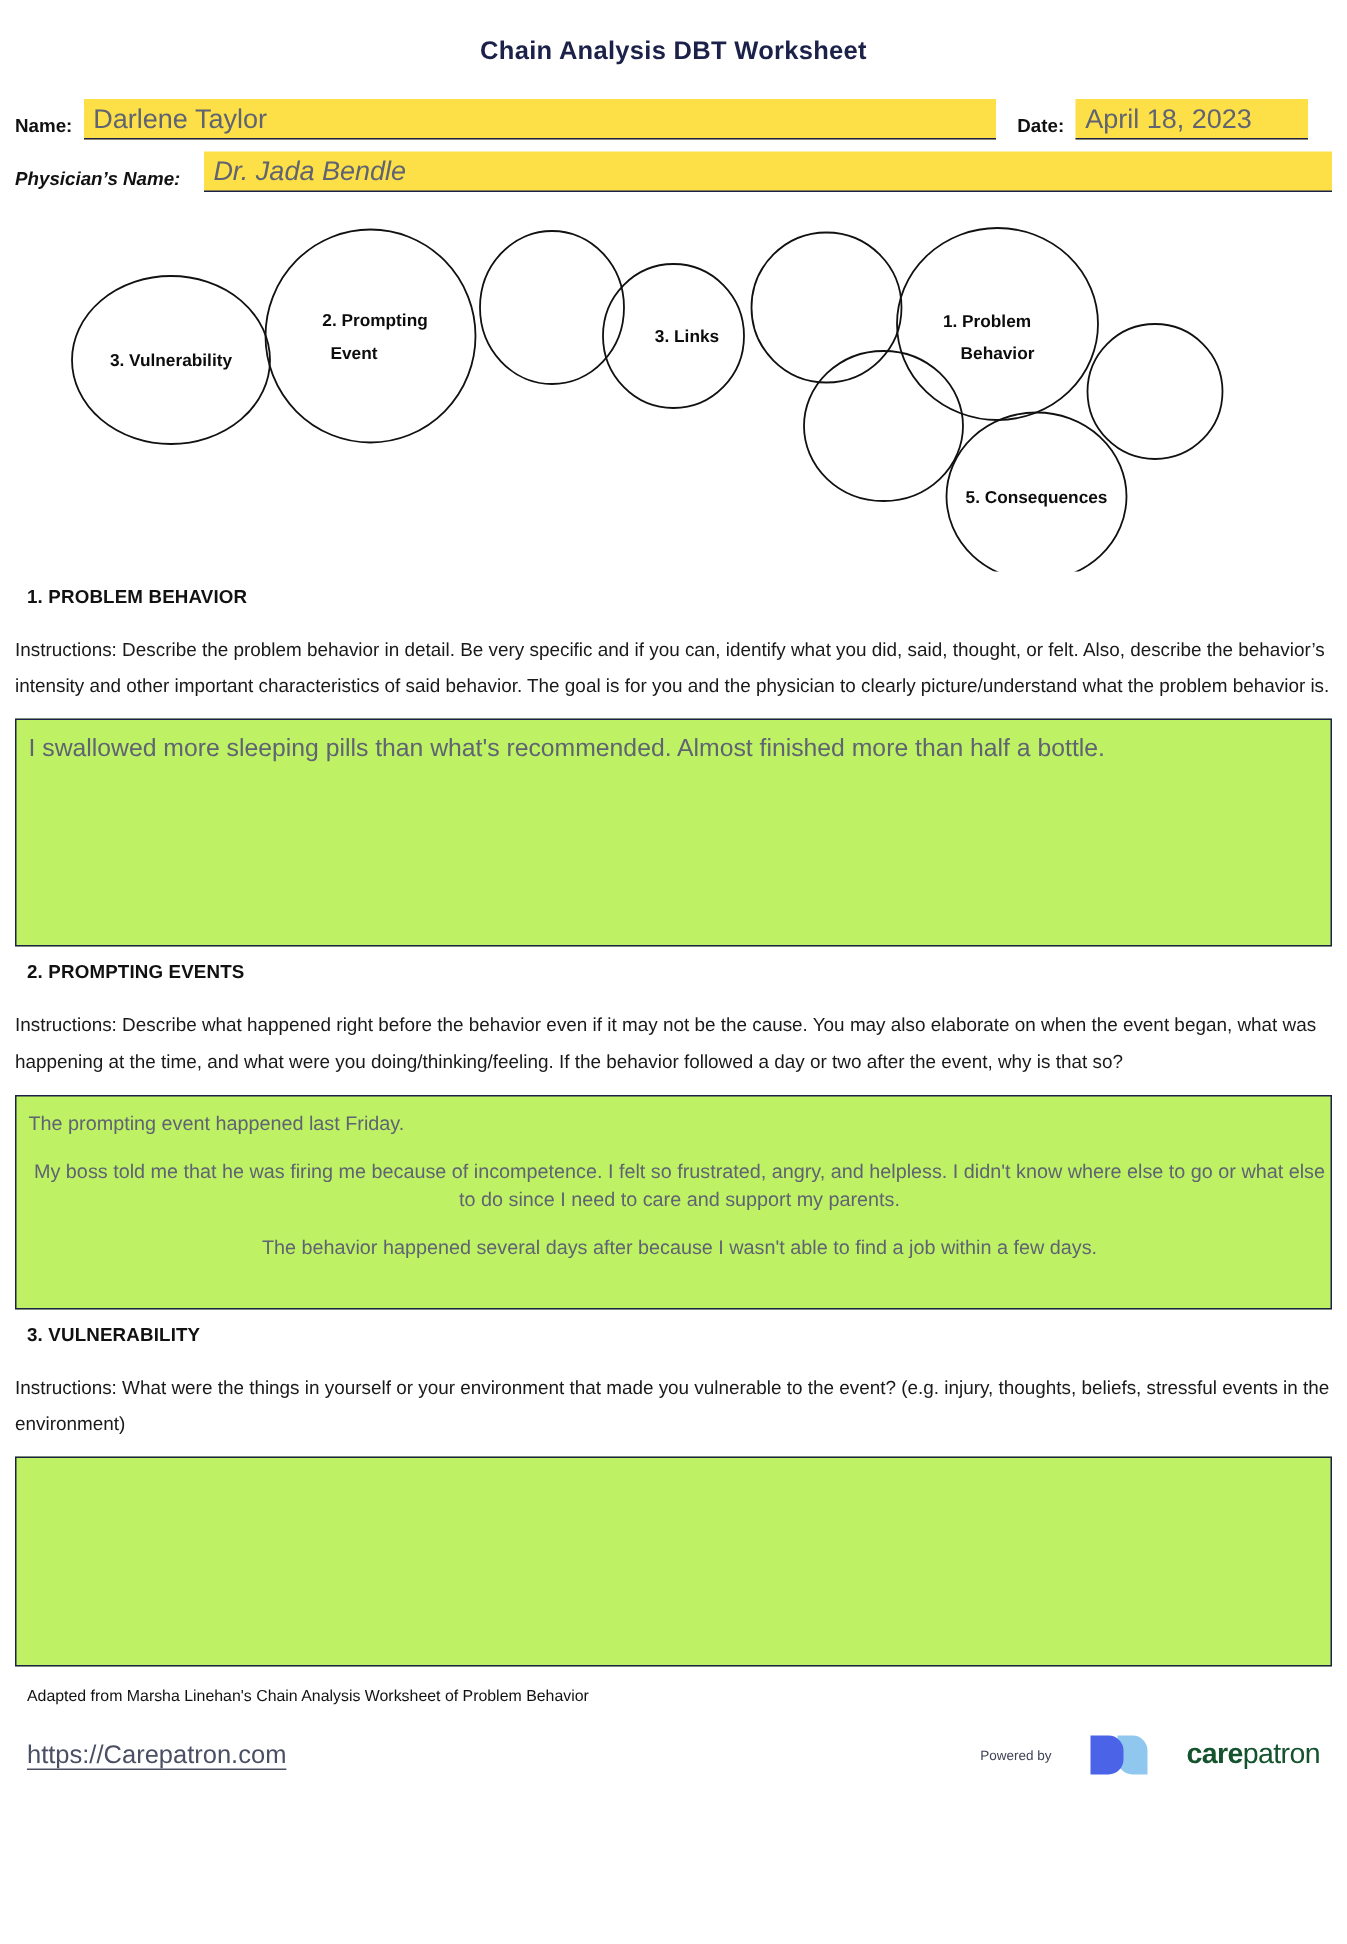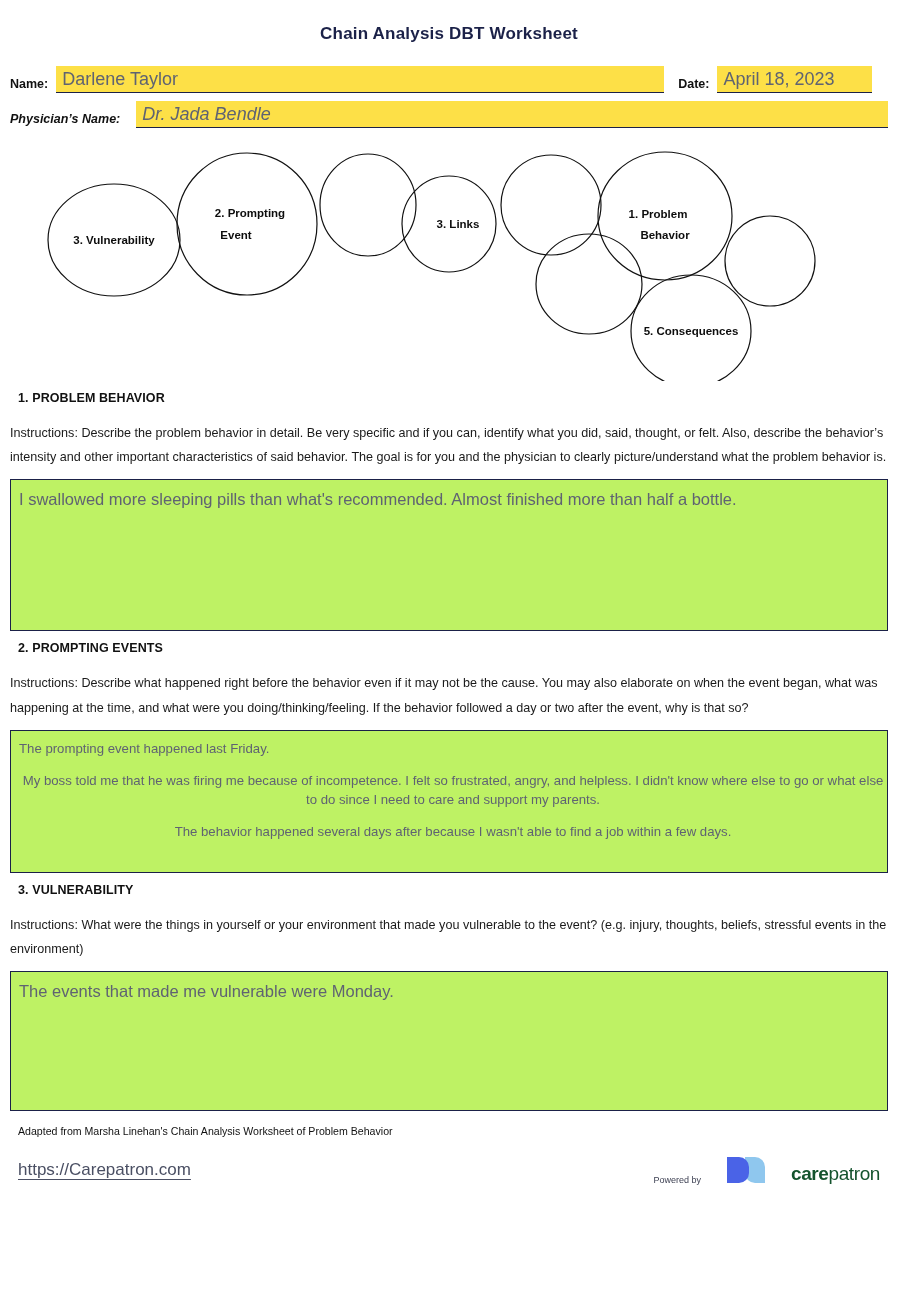--- a/index.html
+++ b/index.html
@@ -139,21 +139,21 @@
     padding: 0 8px;
   }
   .site-link {
     font-size: 17px;
     color: #4a4f63;
     text-decoration: underline;
     text-underline-offset: 4px;
   }
   .brand {
     display: flex;
-    align-items: flex-end;
+    align-items: center;
     gap: 24px;
   }
   .powered-by {
     font-size: 9px;
     color: #3f4254;
     white-space: nowrap;
   }
   .brand-mark { display: block; }
   .brand-word {
     font-size: 19px;
@@ -229,21 +229,20 @@
       <p>The prompting event happened last Friday.</p>
       <p>My boss told me that he was firing me because of incompetence. I felt so frustrated, angry, and helpless. I didn't know where else to go or what else to do since I need to care and support my parents.</p>
       <p>The behavior happened several days after because I wasn't able to find a job within a few days.</p>
     </div>
   </div>
 
   <div class="section">
     <div class="section-heading">3. VULNERABILITY</div>
     <p class="instructions"><b>Instructions:</b><span> What were the things in yourself or your environment that made you vulnerable to the event? (e.g. injury, thoughts, beliefs, stressful events in the environment)</span></p>
     <div class="answer-box box-3">
-      <p>The events that made me vulnerable were Monday.</p>
     </div>
   </div>
 
   <div class="footer">
     <p class="adapted-note">Adapted from Marsha Linehan's Chain Analysis Worksheet of Problem Behavior</p>
     <div class="footer-row">
       <a class="site-link" href="#">https://Carepatron.com</a>
       <div class="brand">
         <span class="powered-by">Powered by</span>
         <svg class="brand-mark" width="42" height="30" viewBox="0 0 42 30" xmlns="http://www.w3.org/2000/svg">

